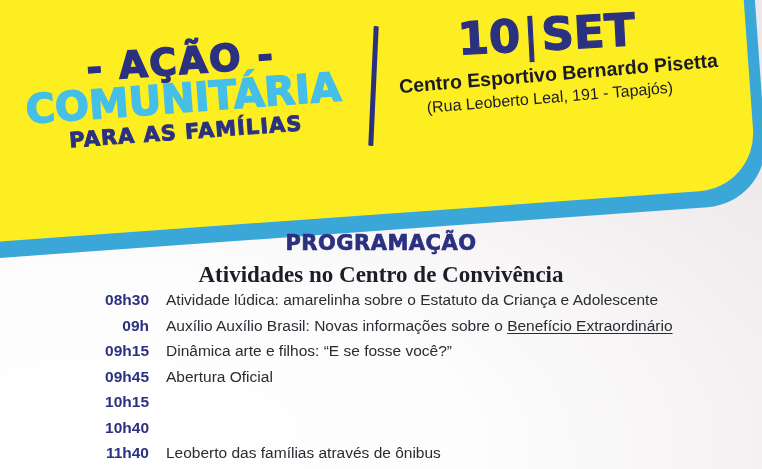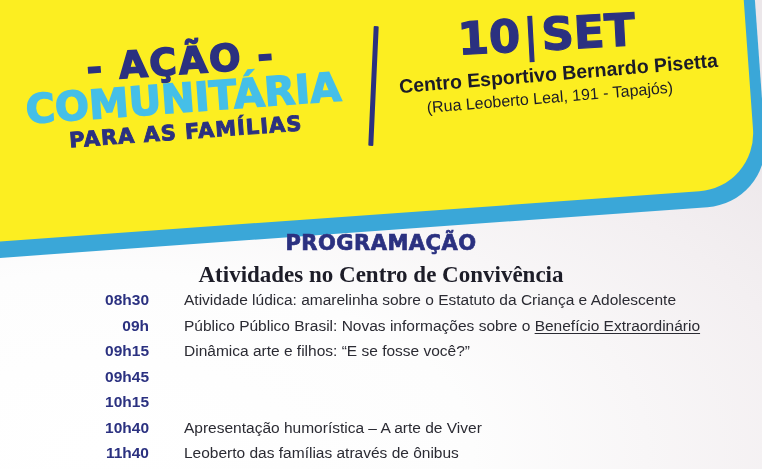--- a/index.html
+++ b/index.html
@@ -140,21 +140,21 @@
   .stime{
     width:63px;
     text-align:right;
     font-family:"Liberation Sans", sans-serif;
     font-weight:bold;
     font-size:15.5px;
     color:#2b3180;
     flex:0 0 63px;
   }
   .sdesc{
-    margin-left:35px;
+    margin-left:17px;
     font-family:"Liberation Sans", sans-serif;
     font-weight:normal;
     font-size:15.5px;
     color:#2b2b33;
     white-space:nowrap;
   }
   .sdesc .u{text-decoration:underline;text-underline-offset:2px;}
 </style>
 </head>
 <body>
@@ -183,35 +183,35 @@
   <div class="prog-title">PROGRAMAÇÃO</div>
   <div class="prog-sub">Atividades no Centro de Convivência</div>
 
   <div class="schedule">
       <div class="srow">
         <div class="stime">08h30</div>
         <div class="sdesc"><span>Atividade lúdica: amarelinha sobre o Estatuto da Criança e Adolescente</span></div>
       </div>
       <div class="srow">
         <div class="stime">09h</div>
-        <div class="sdesc"><span>Público Público Brasil: Novas informações sobre o </span><span class="u">Benefício Extraordinário</span></div>
+        <div class="sdesc"><span>Auxílio Auxílio Brasil: Novas informações sobre o </span><span class="u">Benefício Extraordinário</span></div>
       </div>
       <div class="srow">
         <div class="stime">09h15</div>
         <div class="sdesc"><span>Dinâmica arte e filhos: “E se fosse você?”</span></div>
       </div>
       <div class="srow">
         <div class="stime">09h45</div>
+        <div class="sdesc"><span>Abertura Oficial</span></div>
       </div>
       <div class="srow">
         <div class="stime">10h15</div>
       </div>
       <div class="srow">
         <div class="stime">10h40</div>
-        <div class="sdesc"><span>Apresentação humorística – A arte de Viver</span></div>
       </div>
       <div class="srow">
         <div class="stime">11h40</div>
         <div class="sdesc"><span>Leoberto das famílias através de ônibus</span></div>
       </div>
     </div>
 
 </div>
 
 </body></html>

